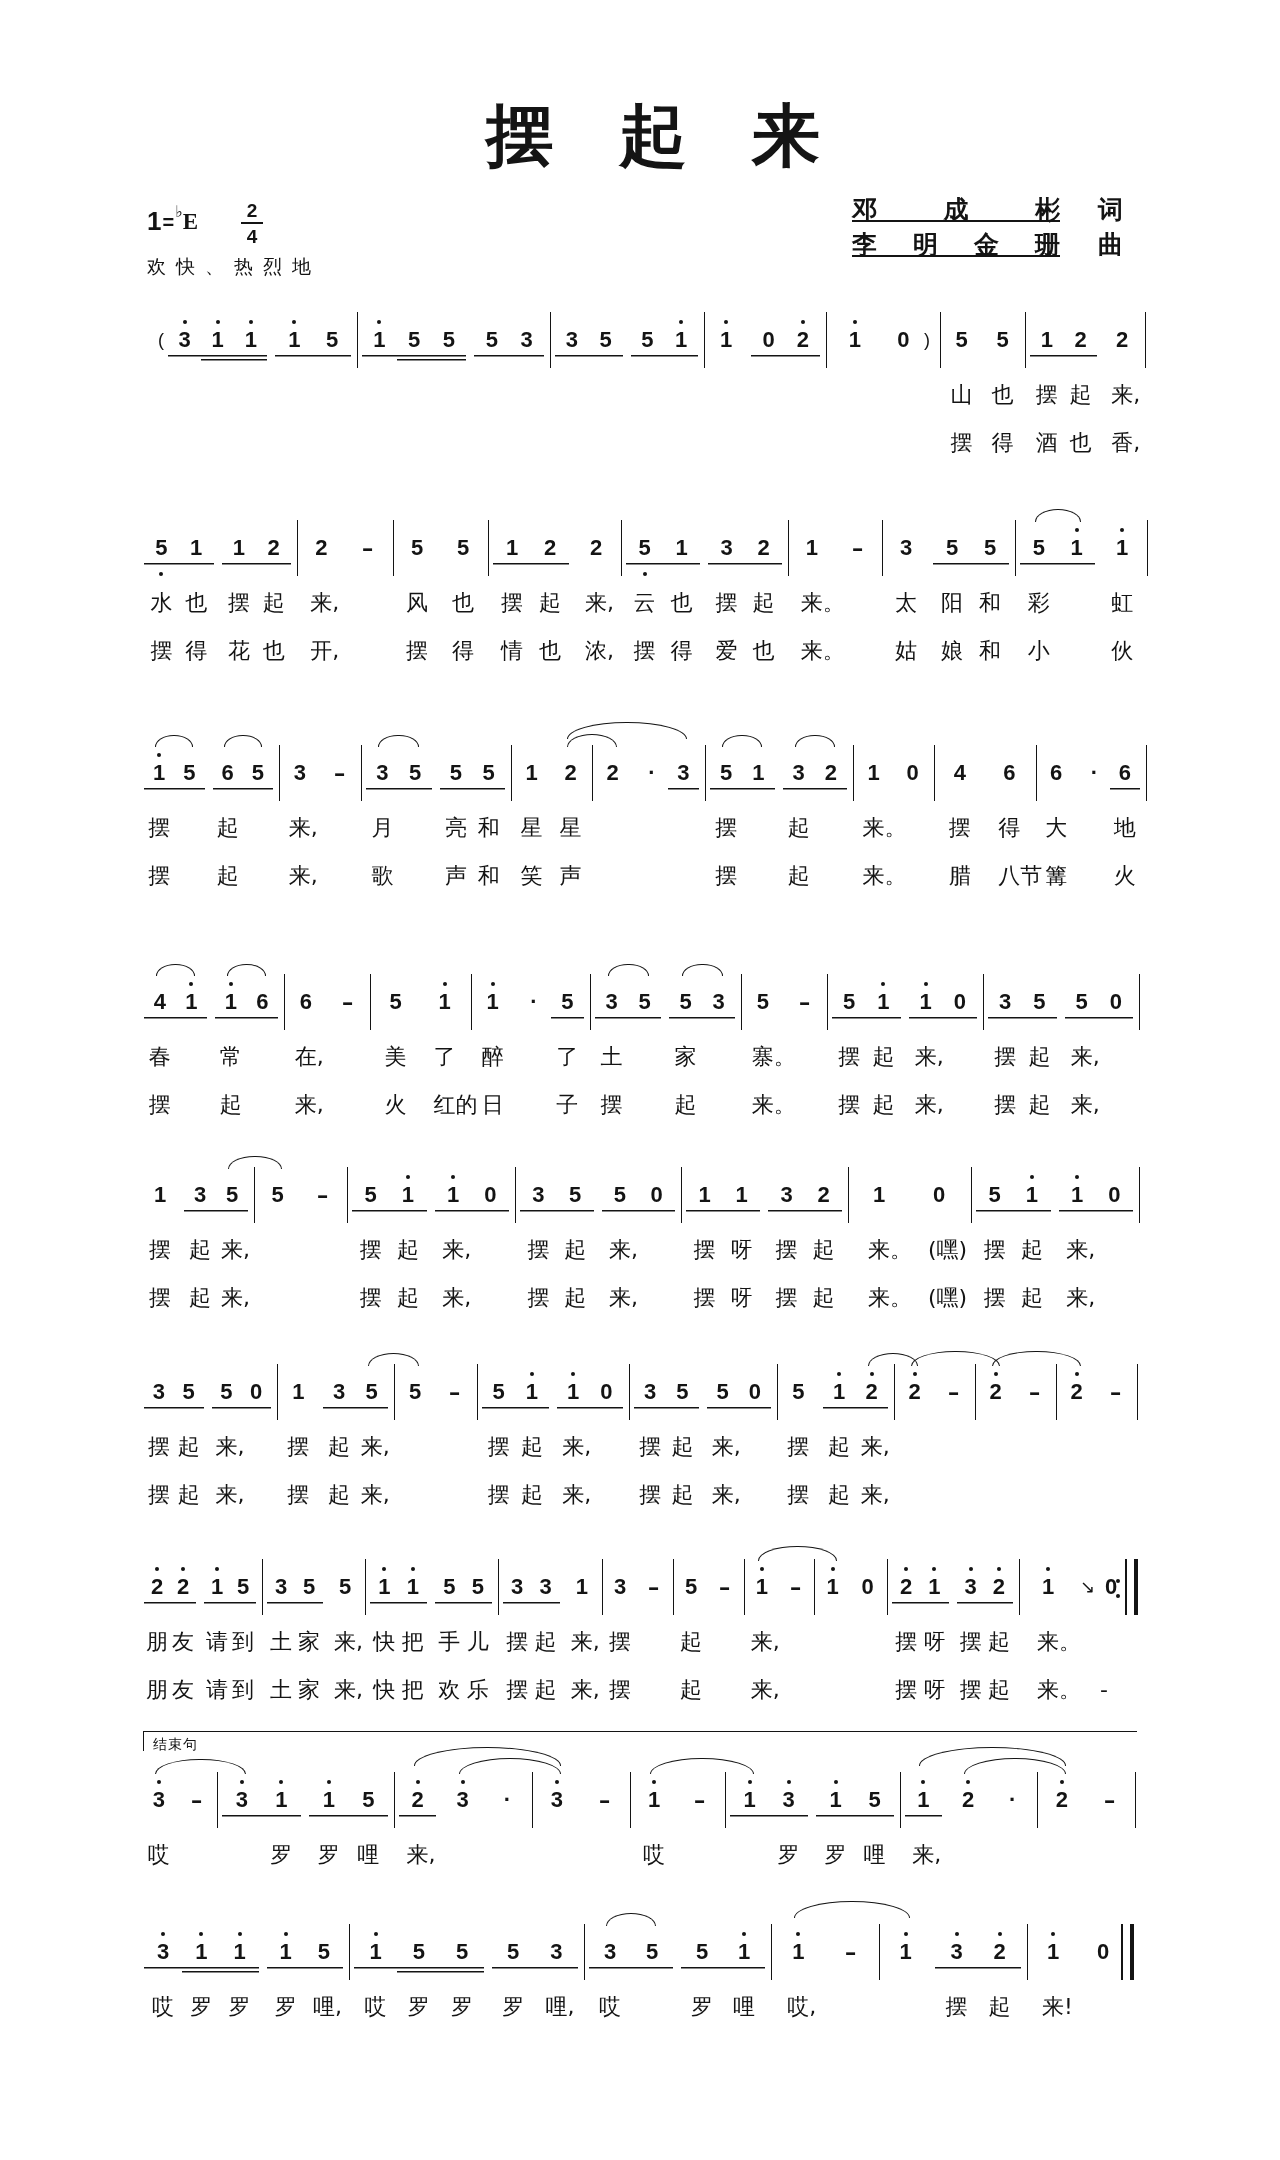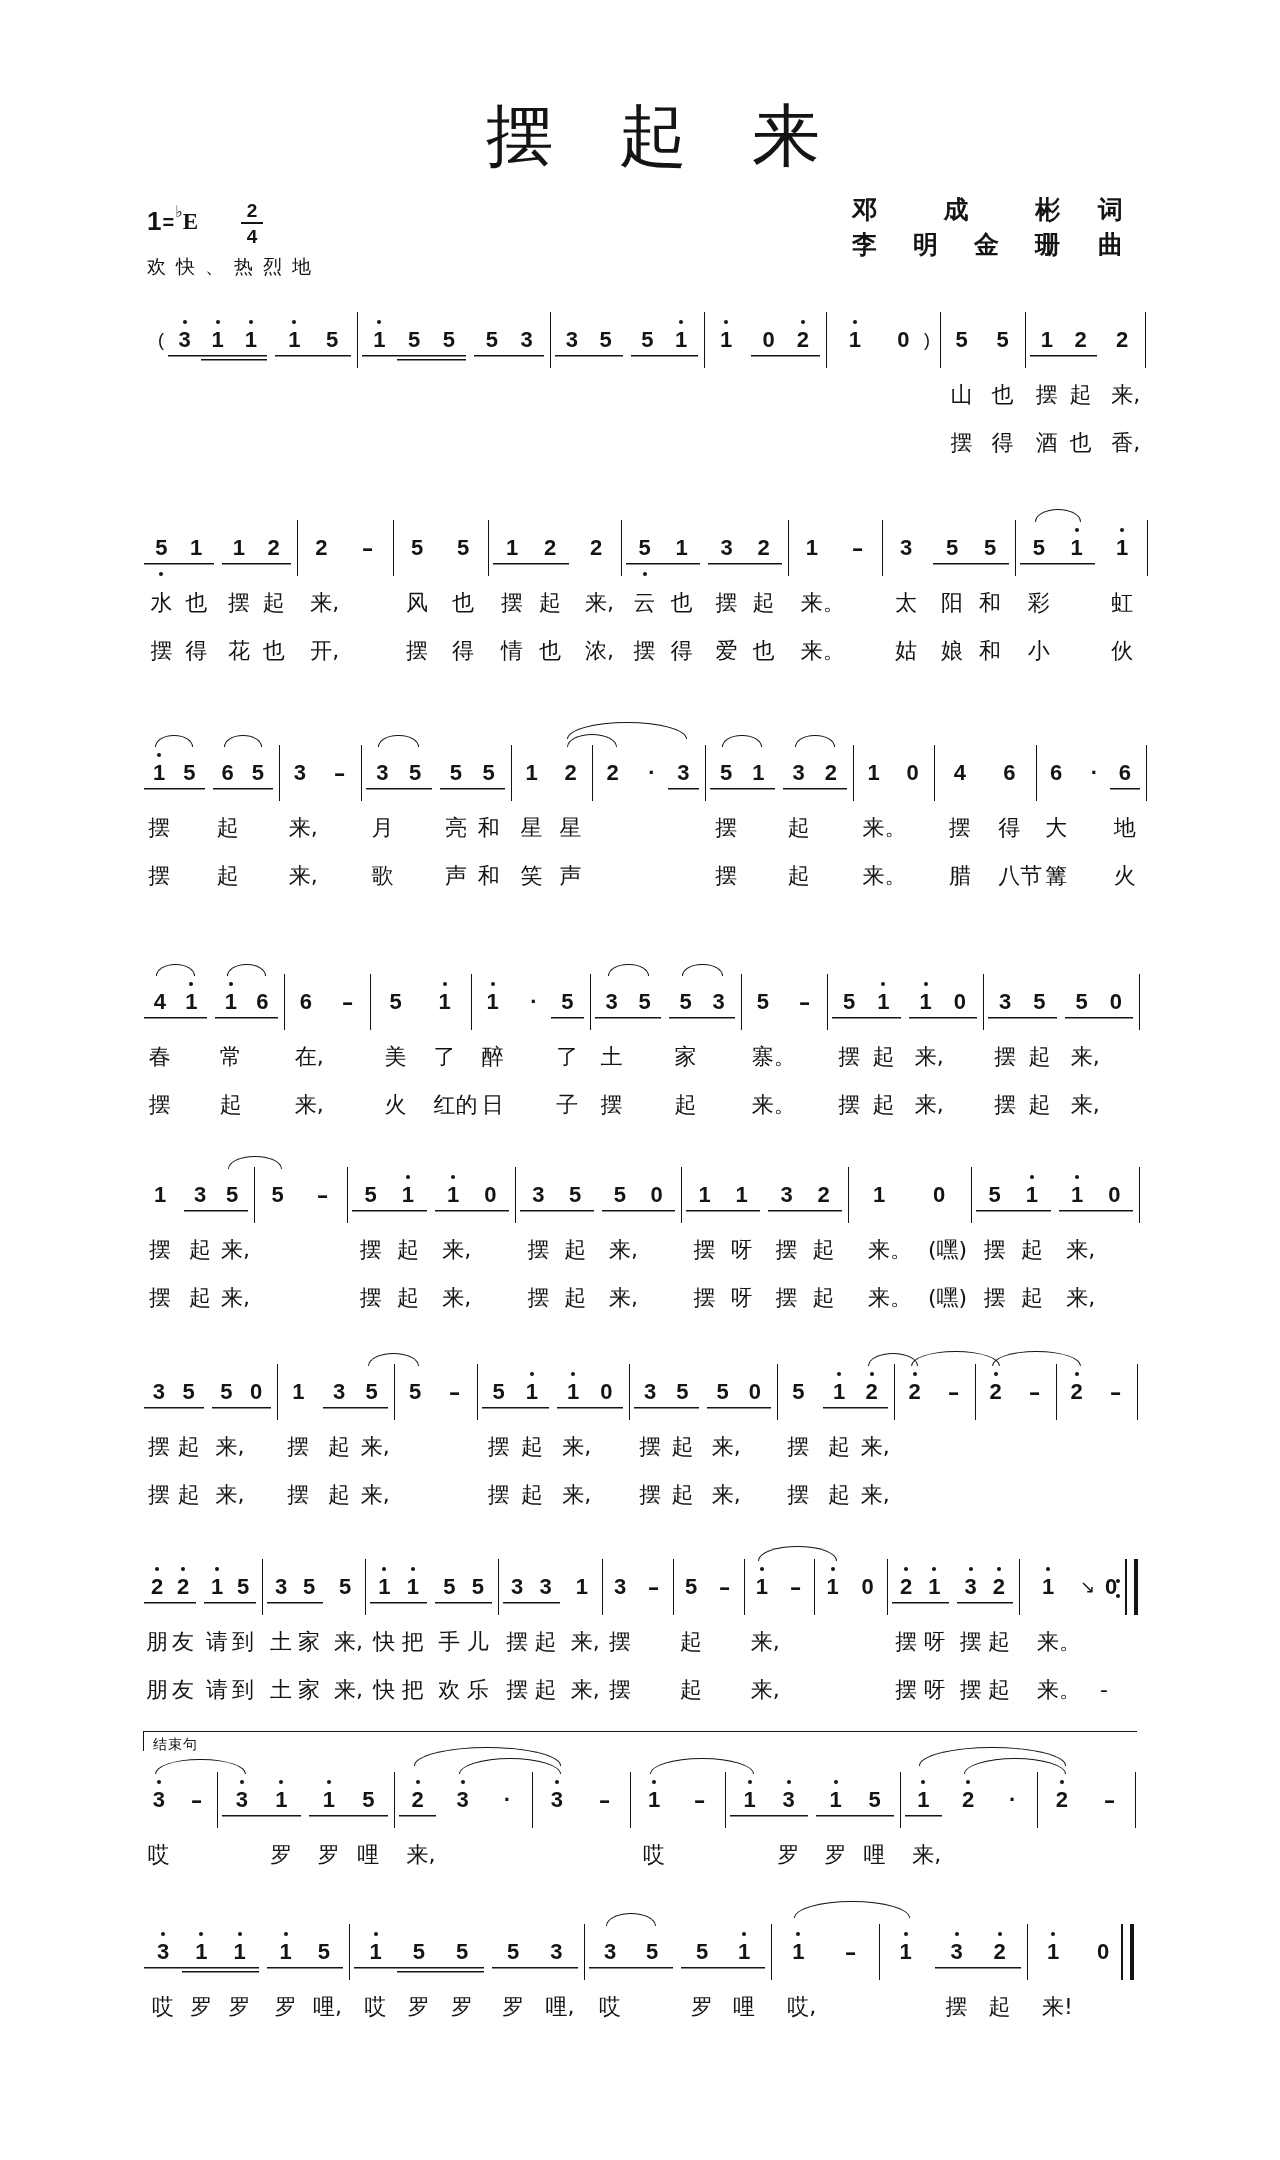--- a/index.html
+++ b/index.html
@@ -1,30 +1,30 @@
 <!DOCTYPE html>
 <html><head>
 <meta charset="utf-8">
 <style>
   *{box-sizing:border-box;}
   html,body{margin:0;padding:0;background:#ffffff;}
   #page{position:relative;width:1280px;height:2160px;background:#ffffff;color:#141414;overflow:hidden;font-family:"DejaVu Sans",sans-serif;}
 
   
-  .title{position:absolute;left:486px;top:96px;font-size:68px;line-height:80px;font-weight:normal;letter-spacing:65px;white-space:nowrap;}
+  .title{position:absolute;left:486px;top:96px;font-size:68px;line-height:80px;font-weight:bold;letter-spacing:65px;white-space:nowrap;}
   .key{position:absolute;left:147px;top:198px;height:38px;display:flex;align-items:flex-end;white-space:nowrap;}
   .key-degree{font:bold 26px/30px "Liberation Sans",sans-serif;}
   .key-eq{font:bold 20px/28px "Liberation Sans",sans-serif;margin-left:1px;}
   .key-acc{font:16px/16px "DejaVu Sans",sans-serif;position:relative;top:-16px;margin-left:1px;}
   .key-tonic{font:bold 23px/28px "Liberation Serif",serif;}
   .time-sig{position:absolute;left:240px;top:201px;width:24px;display:flex;flex-direction:column;align-items:center;font:bold 19px/19px "Liberation Sans",sans-serif;}
   .time-line{width:22px;height:1.5px;background:#141414;margin:2px 0 3px;}
   .tempo{position:absolute;left:147px;top:254px;font-size:19px;line-height:24px;letter-spacing:10px;white-space:nowrap;}
   .credit{position:absolute;left:852px;display:flex;font-size:25px;line-height:30px;font-weight:bold;white-space:nowrap;}
-  .credit-name{width:208px;text-align:justify;text-align-last:justify;}
+  .credit-name{width:208px;text-align:justify;text-align-last:justify;text-decoration:underline;}
   .credit-role{margin-left:38px;}
 
   
   .row{position:absolute;left:0;top:0;width:1280px;height:0;}
   .measure{position:absolute;height:56px;border-right:1.6px solid #141414;}
   .measure.end-repeat{border-right:4px solid #141414;}
   .measure.end-repeat::after{content:"";position:absolute;right:7px;top:0;bottom:0;width:1.6px;background:#141414;}
   .measure.end-repeat::before{content:"";position:absolute;right:14px;top:20px;width:4px;height:4px;border-radius:50%;background:#141414;box-shadow:0 15px 0 #141414;}
   .measure.end-final{border-right:4px solid #141414;}
   .measure.end-final::after{content:"";position:absolute;right:7px;top:0;bottom:0;width:1.6px;background:#141414;}

